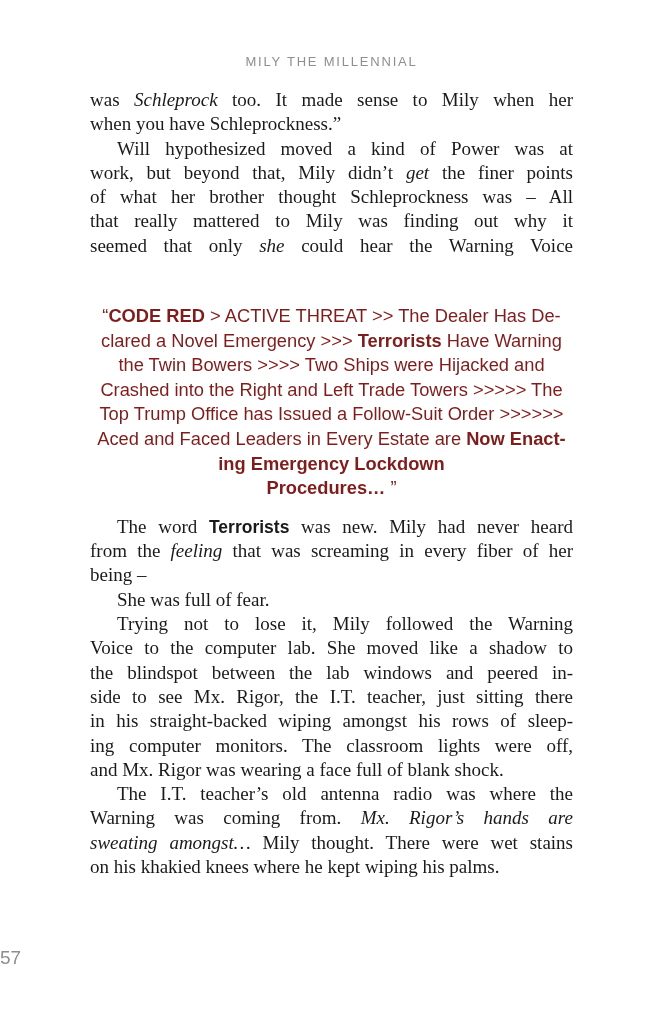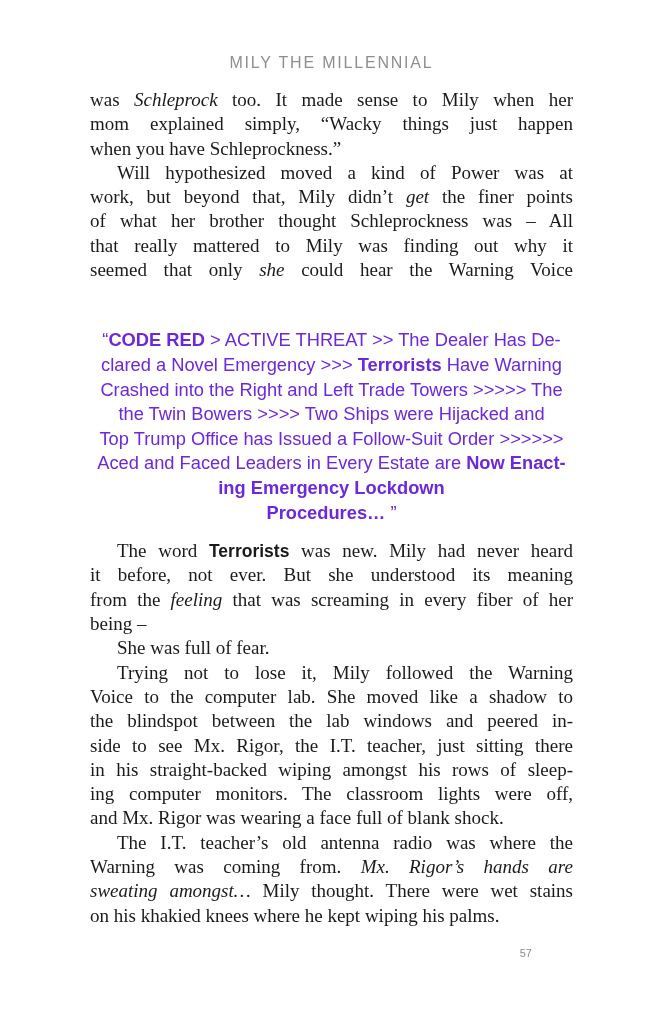--- a/index.html
+++ b/index.html
@@ -12,21 +12,21 @@
   }
   .page {
     position: absolute; inset: 0;
     background: #ffffff;
   }
   .header {
     position: absolute;
     top: 54px; left: 0; width: 663px;
     text-align: center;
     font-family: "Liberation Sans", sans-serif;
-    font-size: 16px;
+    font-size: 13px;
     letter-spacing: 1.8px;
     color: #8e8e8e;
   }
   .page-text {
     position: absolute;
     left: 90px; top: 88px; width: 483px;
     font-family: "Liberation Serif", serif;
     font-size: 19px;
     line-height: 24.3px;
     color: #1a1a1a;
@@ -53,57 +53,55 @@
     color: #1c1c1c;
   }
   .qline {
     text-align: center;
     text-align-last: center;
   }
   .qb { font-weight: 700; }
   .page-number {
     position: absolute;
     top: 947px; left: 0; width: 532px;
-    text-align: right;
+    text-align: left;
     font-family: "Liberation Sans", sans-serif;
-    font-size: 11px;
+    font-size: 19px;
     color: #8e8e8e;
   }
 </style>
 </head>
 <body style="background: rgb(255, 255, 255);">
 
 <div class="page">
   <div class="header" style="color: rgb(142, 142, 142);">MILY THE MILLENNIAL</div>
   <div class="page-text" style="color: rgb(26, 26, 26);">
       <div class="para">
         <div class="line"><span>was </span><span class="it">Schleprock</span><span> too. It made sense to Mily when her</span></div>
-        <div class="line"><span>mom explained simply, “Wacky things just happen</span></div>
         <div class="line lastline"><span>when you have Schleprockness.”</span></div>
       </div>
       <div class="para">
         <div class="line indent"><span>Will hypothesized moved a kind of Power was at</span></div>
         <div class="line"><span>work, but beyond that, Mily didn’t </span><span class="it">get</span><span> the finer points</span></div>
         <div class="line"><span>of what her brother thought Schleprockness was – All</span></div>
         <div class="line"><span>that really mattered to Mily was finding out why it</span></div>
         <div class="line"><span>seemed that only </span><span class="it">she</span><span> could hear the Warning Voice</span></div>
       </div>
-      <div class="quote" style="color: #6d28d9; margin-top: 46px;">
+      <div class="quote" style="color: #7f1d1d; margin-top: 46px;">
         <div class="line qline"><span>“</span><span class="qb">CODE RED</span><span> &gt; ACTIVE THREAT &gt;&gt; The Dealer Has De-</span></div>
         <div class="line qline"><span>clared a Novel Emergency &gt;&gt;&gt; </span><span class="qb">Terrorists</span><span> Have Warning</span></div>
+        <div class="line qline"><span>the Twin Bowers &gt;&gt;&gt;&gt; Two Ships were Hijacked and</span></div>
         <div class="line qline"><span>Crashed into the Right and Left Trade Towers &gt;&gt;&gt;&gt;&gt; The</span></div>
-        <div class="line qline"><span>the Twin Bowers &gt;&gt;&gt;&gt; Two Ships were Hijacked and</span></div>
         <div class="line qline"><span>Top Trump Office has Issued a Follow-Suit Order &gt;&gt;&gt;&gt;&gt;&gt;</span></div>
         <div class="line qline"><span>Aced and Faced Leaders in Every Estate are </span><span class="qb">Now Enact-</span></div>
         <div class="line qline"><span class="qb">ing Emergency Lockdown</span></div>
         <div class="line qline"><span class="qb">Procedures…</span><span> ”</span></div>
       </div>
       <div class="para">
         <div class="line indent"><span>The word </span><span class="bsans">Terrorists</span><span> was new. Mily had never heard</span></div>
-        <div class="line"><span>it before, not ever. But she understood its meaning</span></div>
         <div class="line"><span>from the </span><span class="it">feeling</span><span> that was screaming in every fiber of her</span></div>
         <div class="line lastline"><span>being –</span></div>
       </div>
       <div class="para">
         <div class="line lastline indent"><span>She was full of fear.</span></div>
       </div>
       <div class="para">
         <div class="line indent"><span>Trying not to lose it, Mily followed the Warning</span></div>
         <div class="line"><span>Voice to the computer lab. She moved like a shadow to</span></div>
         <div class="line"><span>the blindspot between the lab windows and peered in-</span></div>

